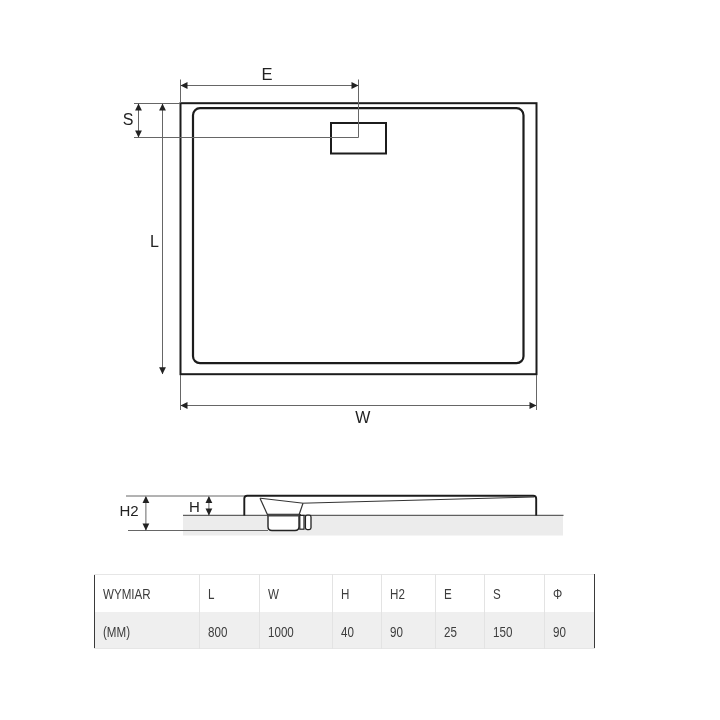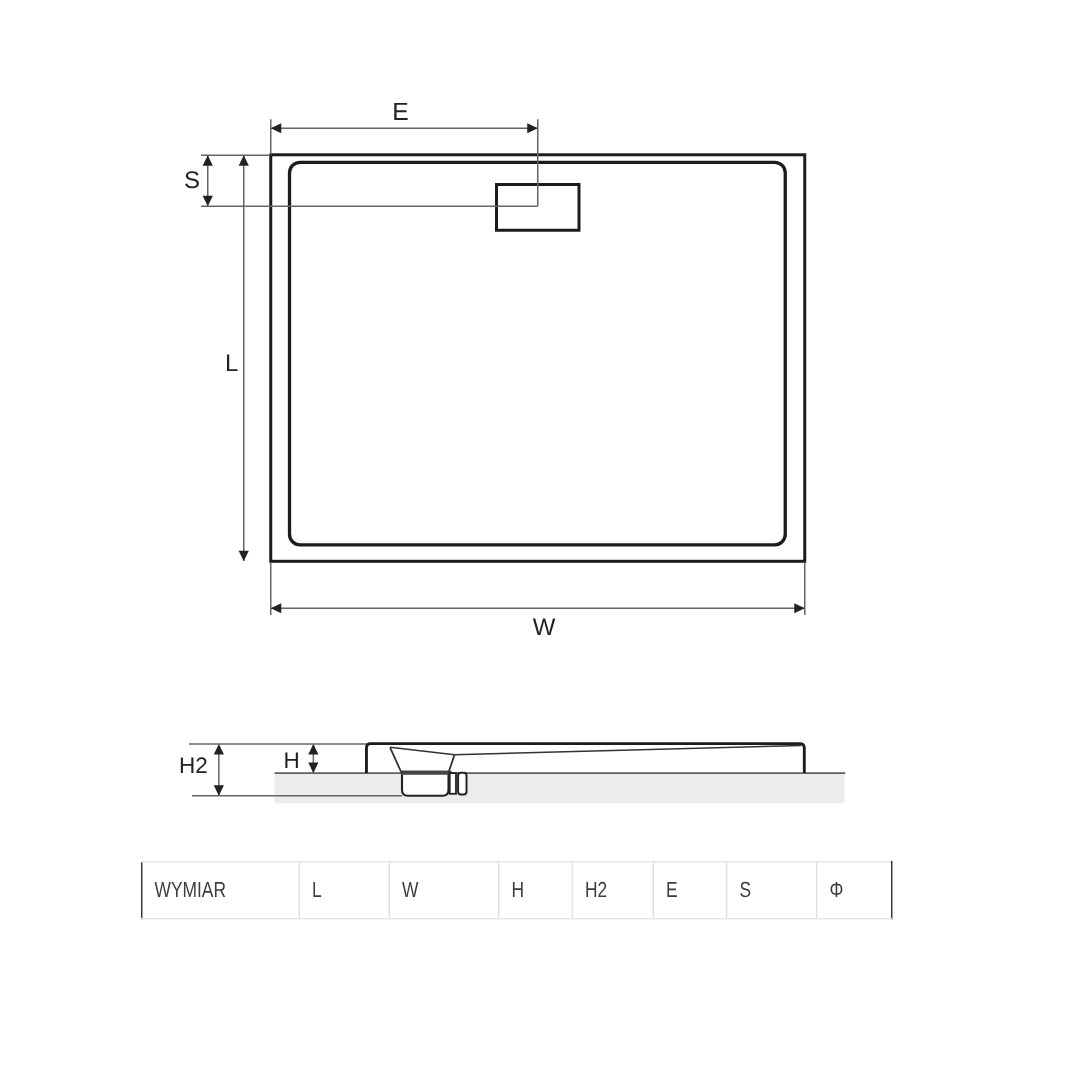--- a/index.html
+++ b/index.html
@@ -117,15 +117,25 @@
     <td style="width:96px"><span>WYMIAR</span></td>
     <td style="width:51px"><span>L</span></td>
     <td style="width:64px"><span>W</span></td>
     <td style="width:40px"><span>H</span></td>
     <td style="width:45px"><span>H2</span></td>
     <td style="width:40px"><span>E</span></td>
     <td style="width:51px"><span>S</span></td>
     <td style="width:41px"><span>Φ</span></td>
   </tr>
 
+  <tr class="dat">
+    <td><span>(MM)</span></td>
+    <td><span>800</span></td>
+    <td><span>1000</span></td>
+    <td><span>40</span></td>
+    <td><span>90</span></td>
+    <td><span>25</span></td>
+    <td><span>150</span></td>
+    <td><span>90</span></td>
+  </tr>
 </tbody>
     </table>
 </div>
 
 </body></html>

